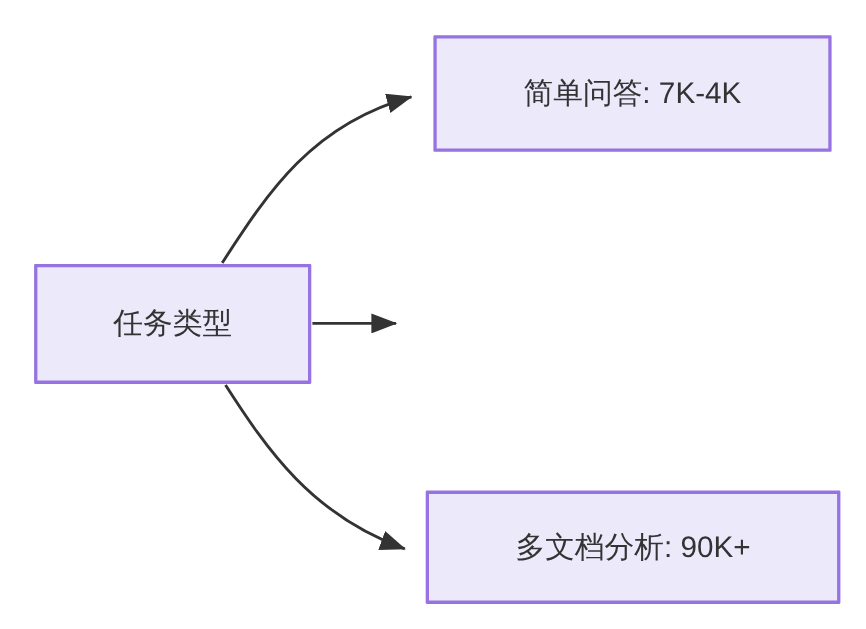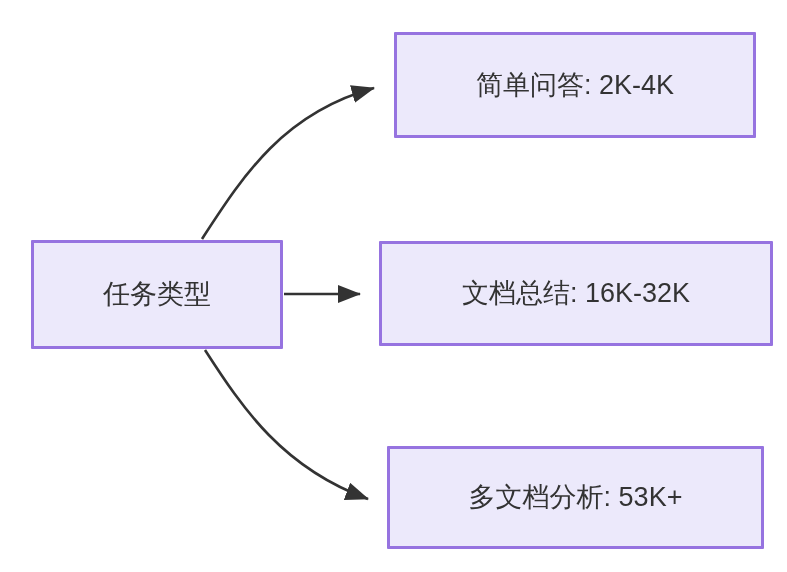--- a/index.html
+++ b/index.html
@@ -85,24 +85,21 @@
     <path d="M 284,294 L 360,294" fill="none" stroke="#333333" stroke-width="2.6" marker-end="url(#arrowhead)"></path>
 
     <path d="M 205,350 C 243,409 283,468 368,499" fill="none" stroke="#333333" stroke-width="2.6" marker-end="url(#arrowhead)"></path>
   </svg>
 
   <div class="node" id="node-source">
     <span class="node-label">任务类型</span>
   </div>
 
   <div class="node" id="node-simple-qa">
-    <span class="node-label">简单问答: 2K-4K</span>
+    <span class="node-label">简单问答: 7K-4K</span>
   </div>
 
-  <div class="node" id="node-doc-summary">
-    <span class="node-label">文档总结: 16K-32K</span>
-  </div>
 
   <div class="node" id="node-multi-doc">
-    <span class="node-label">多文档分析: 53K+</span>
+    <span class="node-label">多文档分析: 90K+</span>
   </div>
 
 </div>
 
 </body></html>

